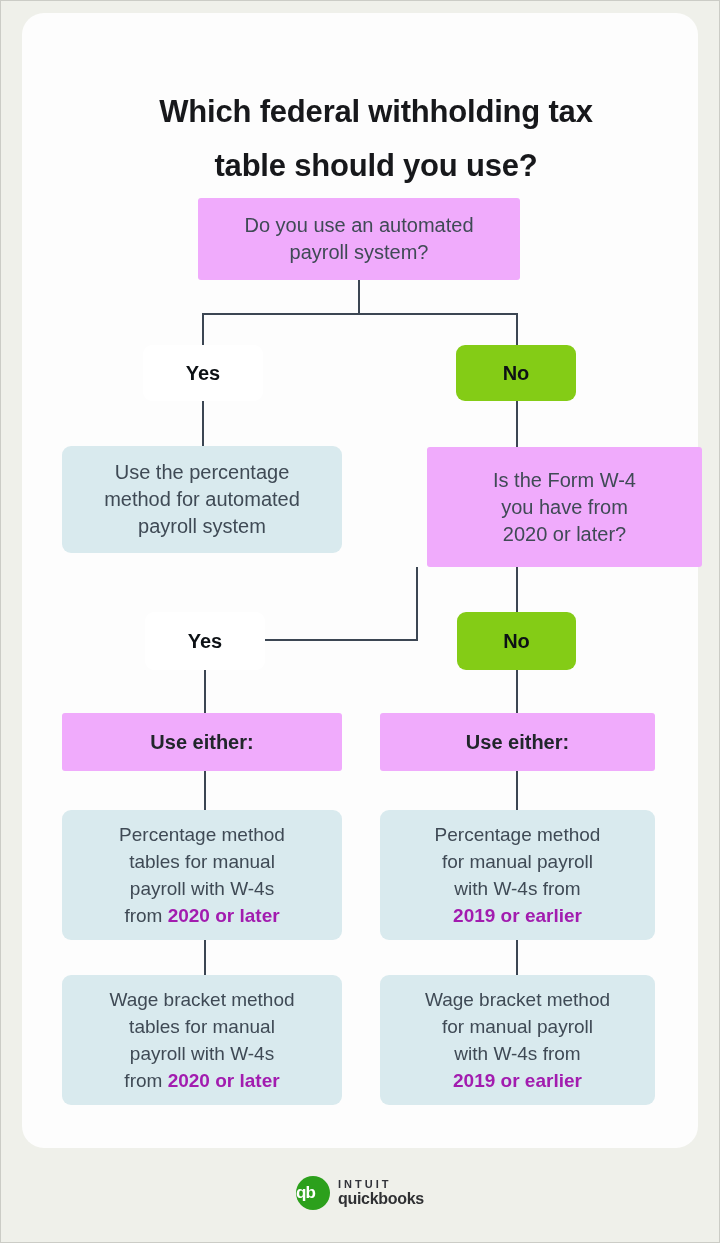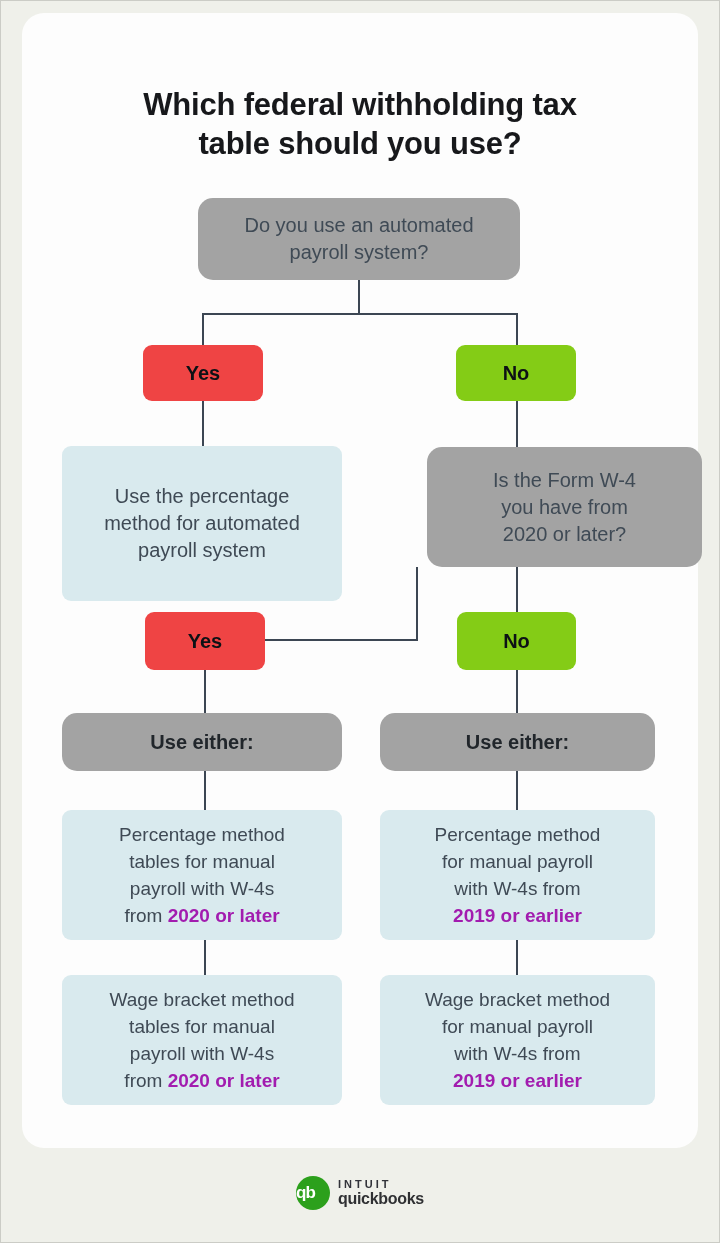--- a/index.html
+++ b/index.html
@@ -16,38 +16,38 @@
   }
   .card{
     position:absolute;
     left:22px;top:13px;
     width:676px;height:1135px;
     background:#fdfdfd;
     border-radius:22px;
   }
   .title{
     position:absolute;
-    left:60px;top:64px;width:600px;
+    left:76px;top:64px;width:600px;
     text-align:center;
-    font-size:31px;line-height:39px;
+    font-size:31px;line-height:54px;
     font-weight:700;
     color:#17181b;
     letter-spacing:-0.2px;
     white-space:pre-line;
   }
   .box{
     position:absolute;
     display:flex;align-items:center;justify-content:center;
     text-align:center;
     white-space:pre-line;
     box-sizing:border-box;
   }
-  .gray{background:#a3a3a3;border-radius:15px;}
+  .gray{background:#f0abfc;border-radius:3px;}
   .blue{background:#d9eaee;border-radius:9px;}
-  .pill-yes{background:#ef4444;border-radius:9px;}
+  .pill-yes{background:#ffffff;border-radius:9px;}
   .pill-no{background:#84cc16;border-radius:9px;}
   .q-text{font-size:20px;line-height:27px;color:#3f4a55;}
   .pill-label{font-size:20px;font-weight:700;color:#0d1115;}
   .either-label{font-size:20px;font-weight:700;color:#21262b;}
   .result-text{font-size:19px;line-height:27px;color:#3f4a55;}
   .result-text strong{color:#a21caf;font-weight:700;}
   .line{position:absolute;background:#3c4653;z-index:1;}
   .box{z-index:2;}
   .footer-logo{
     position:absolute;
@@ -93,21 +93,21 @@
 payroll system?</span>
   </div>
 
   <div class="box pill-yes" style="left:143px;top:345px;width:120px;height:56px;">
     <span class="pill-label">Yes</span>
   </div>
   <div class="box pill-no" style="left:456px;top:345px;width:120px;height:56px;">
     <span class="pill-label">No</span>
   </div>
 
-  <div class="box blue q-text" style="left:62px;top:446px;width:280px;height:155px;">
+  <div class="box blue q-text" style="left:62px;top:446px;width:280px;height:107px;">
     <span>Use the percentage
 method for automated
 payroll system</span>
   </div>
   <div class="box gray q-text" style="left:380px;top:447px;width:275px;height:120px;margin-left:47px;">
     <span>Is the Form W-4
 you have from
 2020 or later?</span>
   </div>
 

